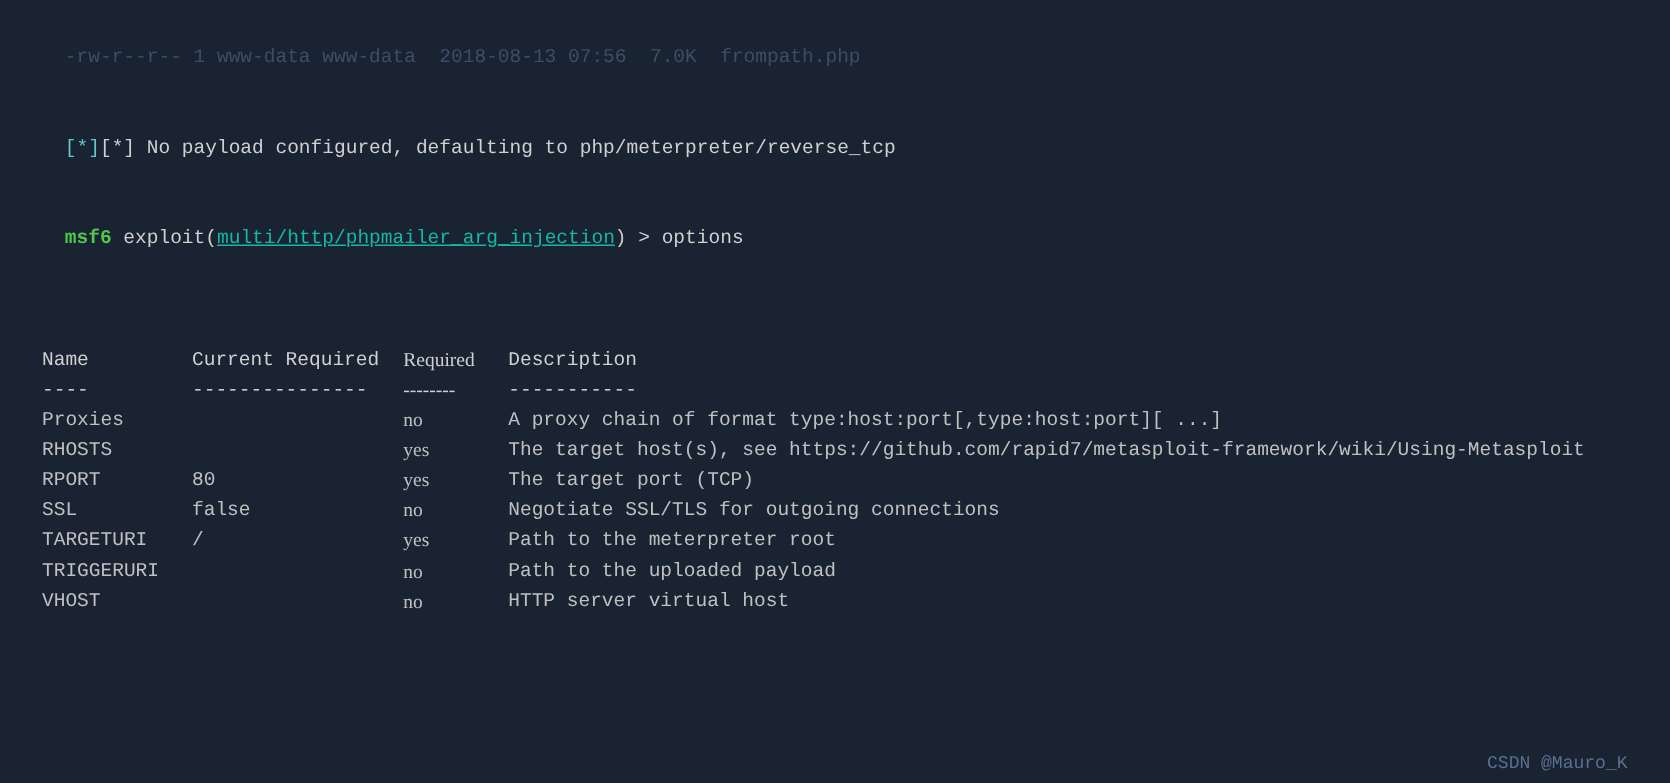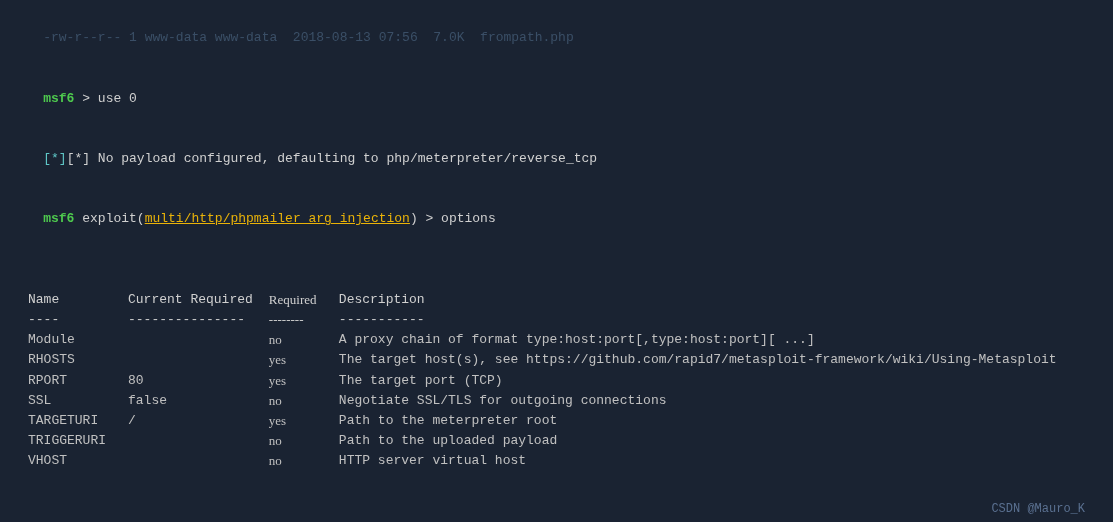--- a/index.html
+++ b/index.html
@@ -22,21 +22,21 @@
     .line {
       line-height: 1.55;
       white-space: pre;
     }
     .cyan { color: #5fc8c8; }
     .white { color: #d0d0d0; }
     .dim { color: #5a7a9a; opacity: 0.5; }
 
     .prompt-green { color: #4ec94e; font-weight: bold; }
     .prompt-white { color: #d0d0d0; }
-    .exploit-name { color: #eab308; text-decoration: underline; }
+    .exploit-name { color: #14b8a6; text-decoration: underline; }
 
     table.options-table {
       border-collapse: collapse;
       margin-left: 16px;
     }
     table.options-table td {
       padding: 0 16px 0 0;
       vertical-align: top;
       line-height: 1.55;
       white-space: nowrap;
@@ -69,23 +69,20 @@
   </style>
 </head>
 <body>
 
 <div class="terminal content">
 
   <div class="line">
     <span class="dim">-rw-r--r-- 1 www-data www-data  2018-08-13 07:56  7.0K  frompath.php</span>
   </div>
 
-  <div class="line">
-    <span class="prompt-green">msf6</span><span class="prompt-white"> &gt; use 0</span>
-  </div>
 
   <div class="line">
     <span class="cyan">[*]</span><span class="white">[*] No payload configured, defaulting to php/meterpreter/reverse_tcp</span>
   </div>
 
   <div class="line">
     <span class="prompt-green">msf6</span><span class="white"> exploit(</span><span class="exploit-name">multi/http/phpmailer_arg_injection</span><span class="white">) &gt; options</span>
   </div>
 
   <div class="line">&nbsp;</div>
@@ -101,21 +98,21 @@
       <td>Required</td>
       <td>Description</td>
     </tr>
     <tr class="divider-row">
       <td>----</td>
       <td>---------------</td>
       <td>--------</td>
       <td>-----------</td>
     </tr>
     <tr>
-      <td>Module</td>
+      <td>Proxies</td>
       <td></td>
       <td>no</td>
       <td>A proxy chain of format type:host:port[,type:host:port][ ...]</td>
     </tr>
     <tr>
       <td>RHOSTS</td>
       <td></td>
       <td>yes</td>
       <td>The target host(s), see https://github.com/rapid7/metasploit-framework/wiki/Using-Metasploit</td>
     </tr>

